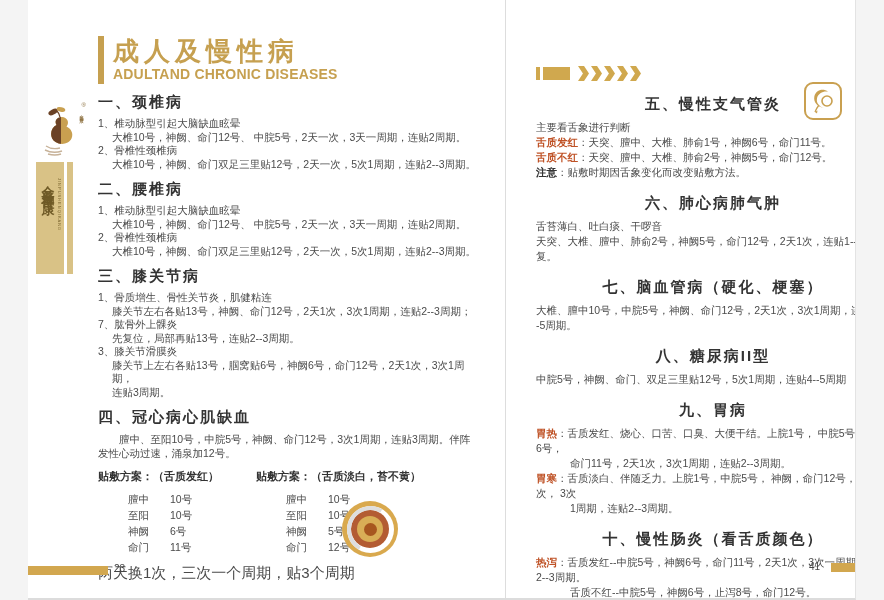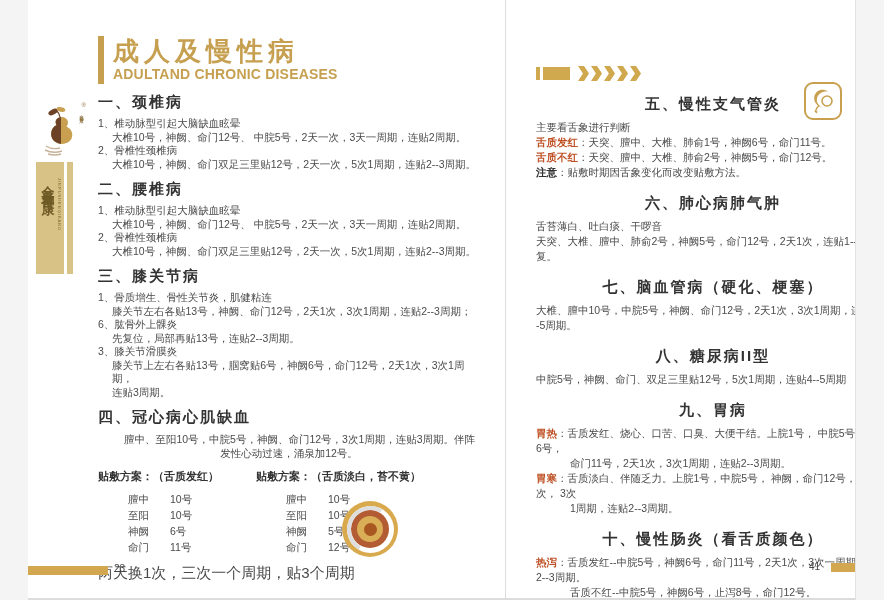--- a/index.html
+++ b/index.html
@@ -30,21 +30,21 @@
   .t-cn { font-size:26px; line-height:30px; color:#c6a050; letter-spacing:5px; font-family:"DejaVu Serif", serif; font-weight:bold; }
   .t-en { font-size:14px; line-height:17px; font-weight:bold; color:#c6a050; letter-spacing:0.2px; }
 
   
   .content-l { position:absolute; left:70px; top:0; width:382px; }
   .content-r { position:absolute; left:30px; top:0; width:354px; }
   .h-cn { font-size:15px; font-weight:bold; color:#333333; letter-spacing:2px; margin:9px 0 5px; }
   .content-r .h-cn { margin:14px 16px 6px;text-align:center; }
   .ln  { font-size:10.5px; line-height:13.5px; color:#4a4a4a; }
   .ind { padding-left:14px; }
-  .para { font-size:10.5px; line-height:14px; color:#4a4a4a; text-indent:2em;text-align:center; }
+  .para { font-size:10.5px; line-height:14px; color:#4a4a4a; text-indent:2em; }
   .bln { font-size:10.5px; line-height:15px; color:#4a4a4a; }
   .ind2 { padding-left:34px; }
   .lab { font-weight:bold; }
   .red { color:#bf5226; }
   .strong { color:#333333; }
 
   
   .plans { display:flex; margin-top:9px; }
   .plan-a { width:158px; }
   .plan-b { flex:1; }
@@ -126,21 +126,21 @@
 
       <div class="h-cn">二、腰椎病</div>
       <div class="ln">1、椎动脉型引起大脑缺血眩晕</div>
       <div class="ln ind">大椎10号，神阙、命门12号、 中脘5号，2天一次，3天一周期，连贴2周期。</div>
       <div class="ln">2、骨椎性颈椎病</div>
       <div class="ln ind">大椎10号，神阙、命门双足三里贴12号，2天一次，5次1周期，连贴2--3周期。</div>
 
       <div class="h-cn">三、膝关节病</div>
       <div class="ln">1、骨质增生、骨性关节炎，肌健粘连</div>
       <div class="ln ind">膝关节左右各贴13号，神阙、命门12号，2天1次，3次1周期，连贴2--3周期；</div>
-      <div class="ln">6、肱骨外上髁炎</div>
+      <div class="ln">7、肱骨外上髁炎</div>
       <div class="ln ind">先复位，局部再贴13号，连贴2--3周期。</div>
       <div class="ln">3、膝关节滑膜炎</div>
       <div class="ln ind">膝关节上左右各贴13号，腘窝贴6号，神阙6号，命门12号，2天1次，3次1周期，</div>
       <div class="ln ind">连贴3周期。</div>
 
       <div class="h-cn">四、冠心病心肌缺血</div>
       <div class="para">膻中、至阳10号，中脘5号，神阙、命门12号，3次1周期，连贴3周期。伴阵发性心动过速，涌泉加12号。</div>
 
       <div class="plans">
         <div class="plan-a">

